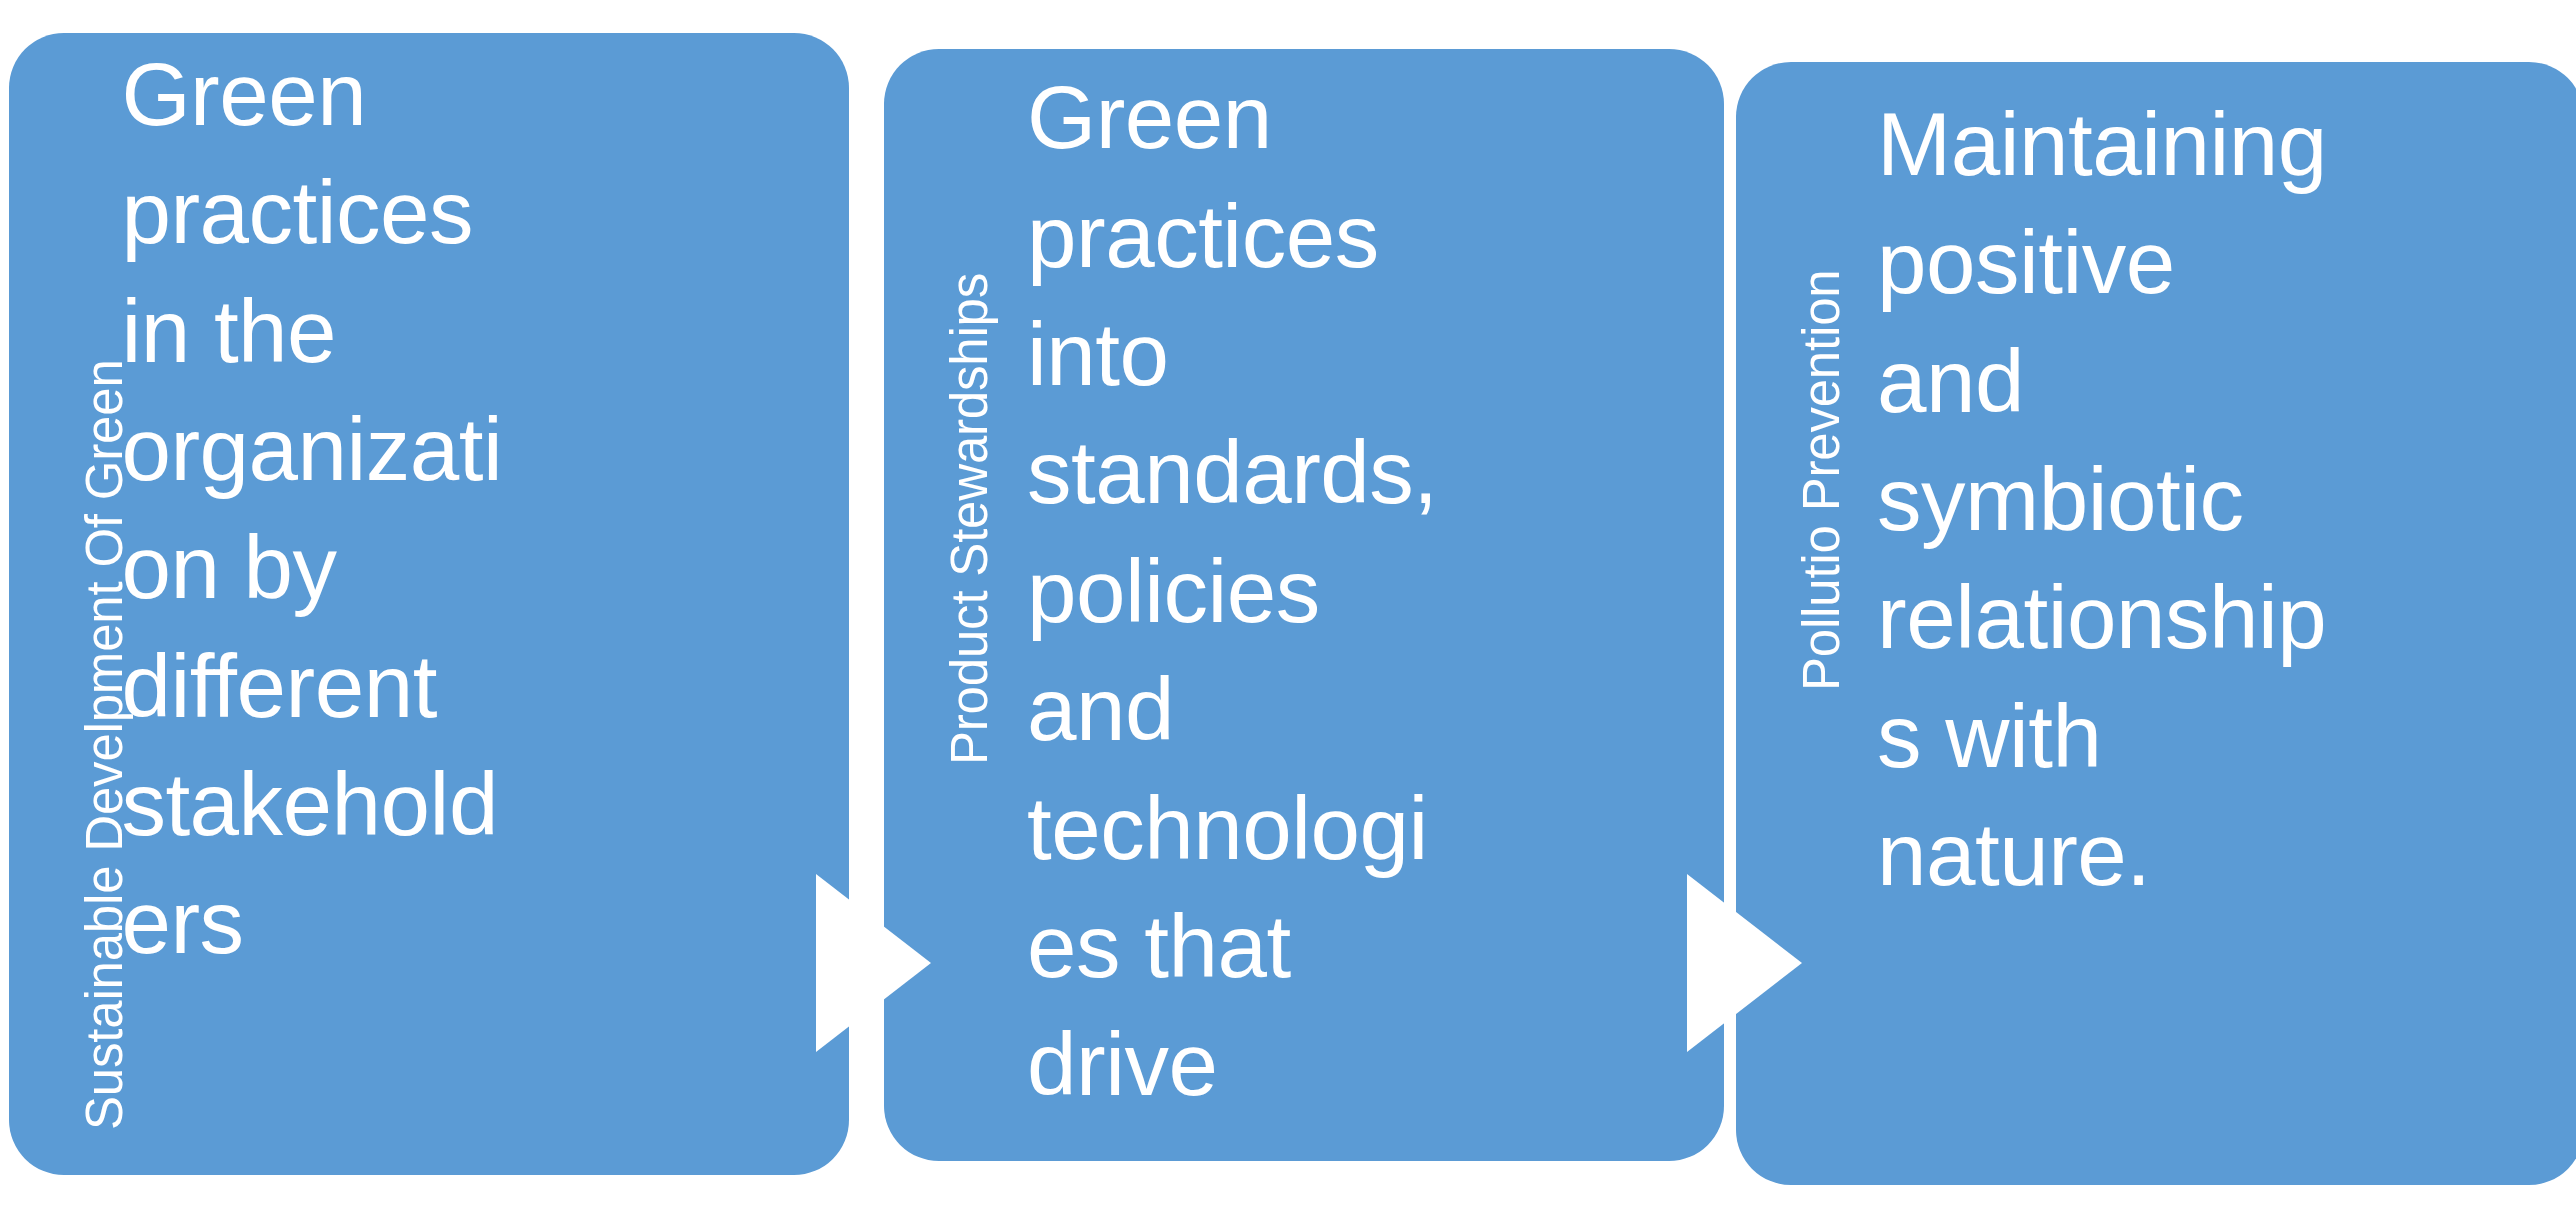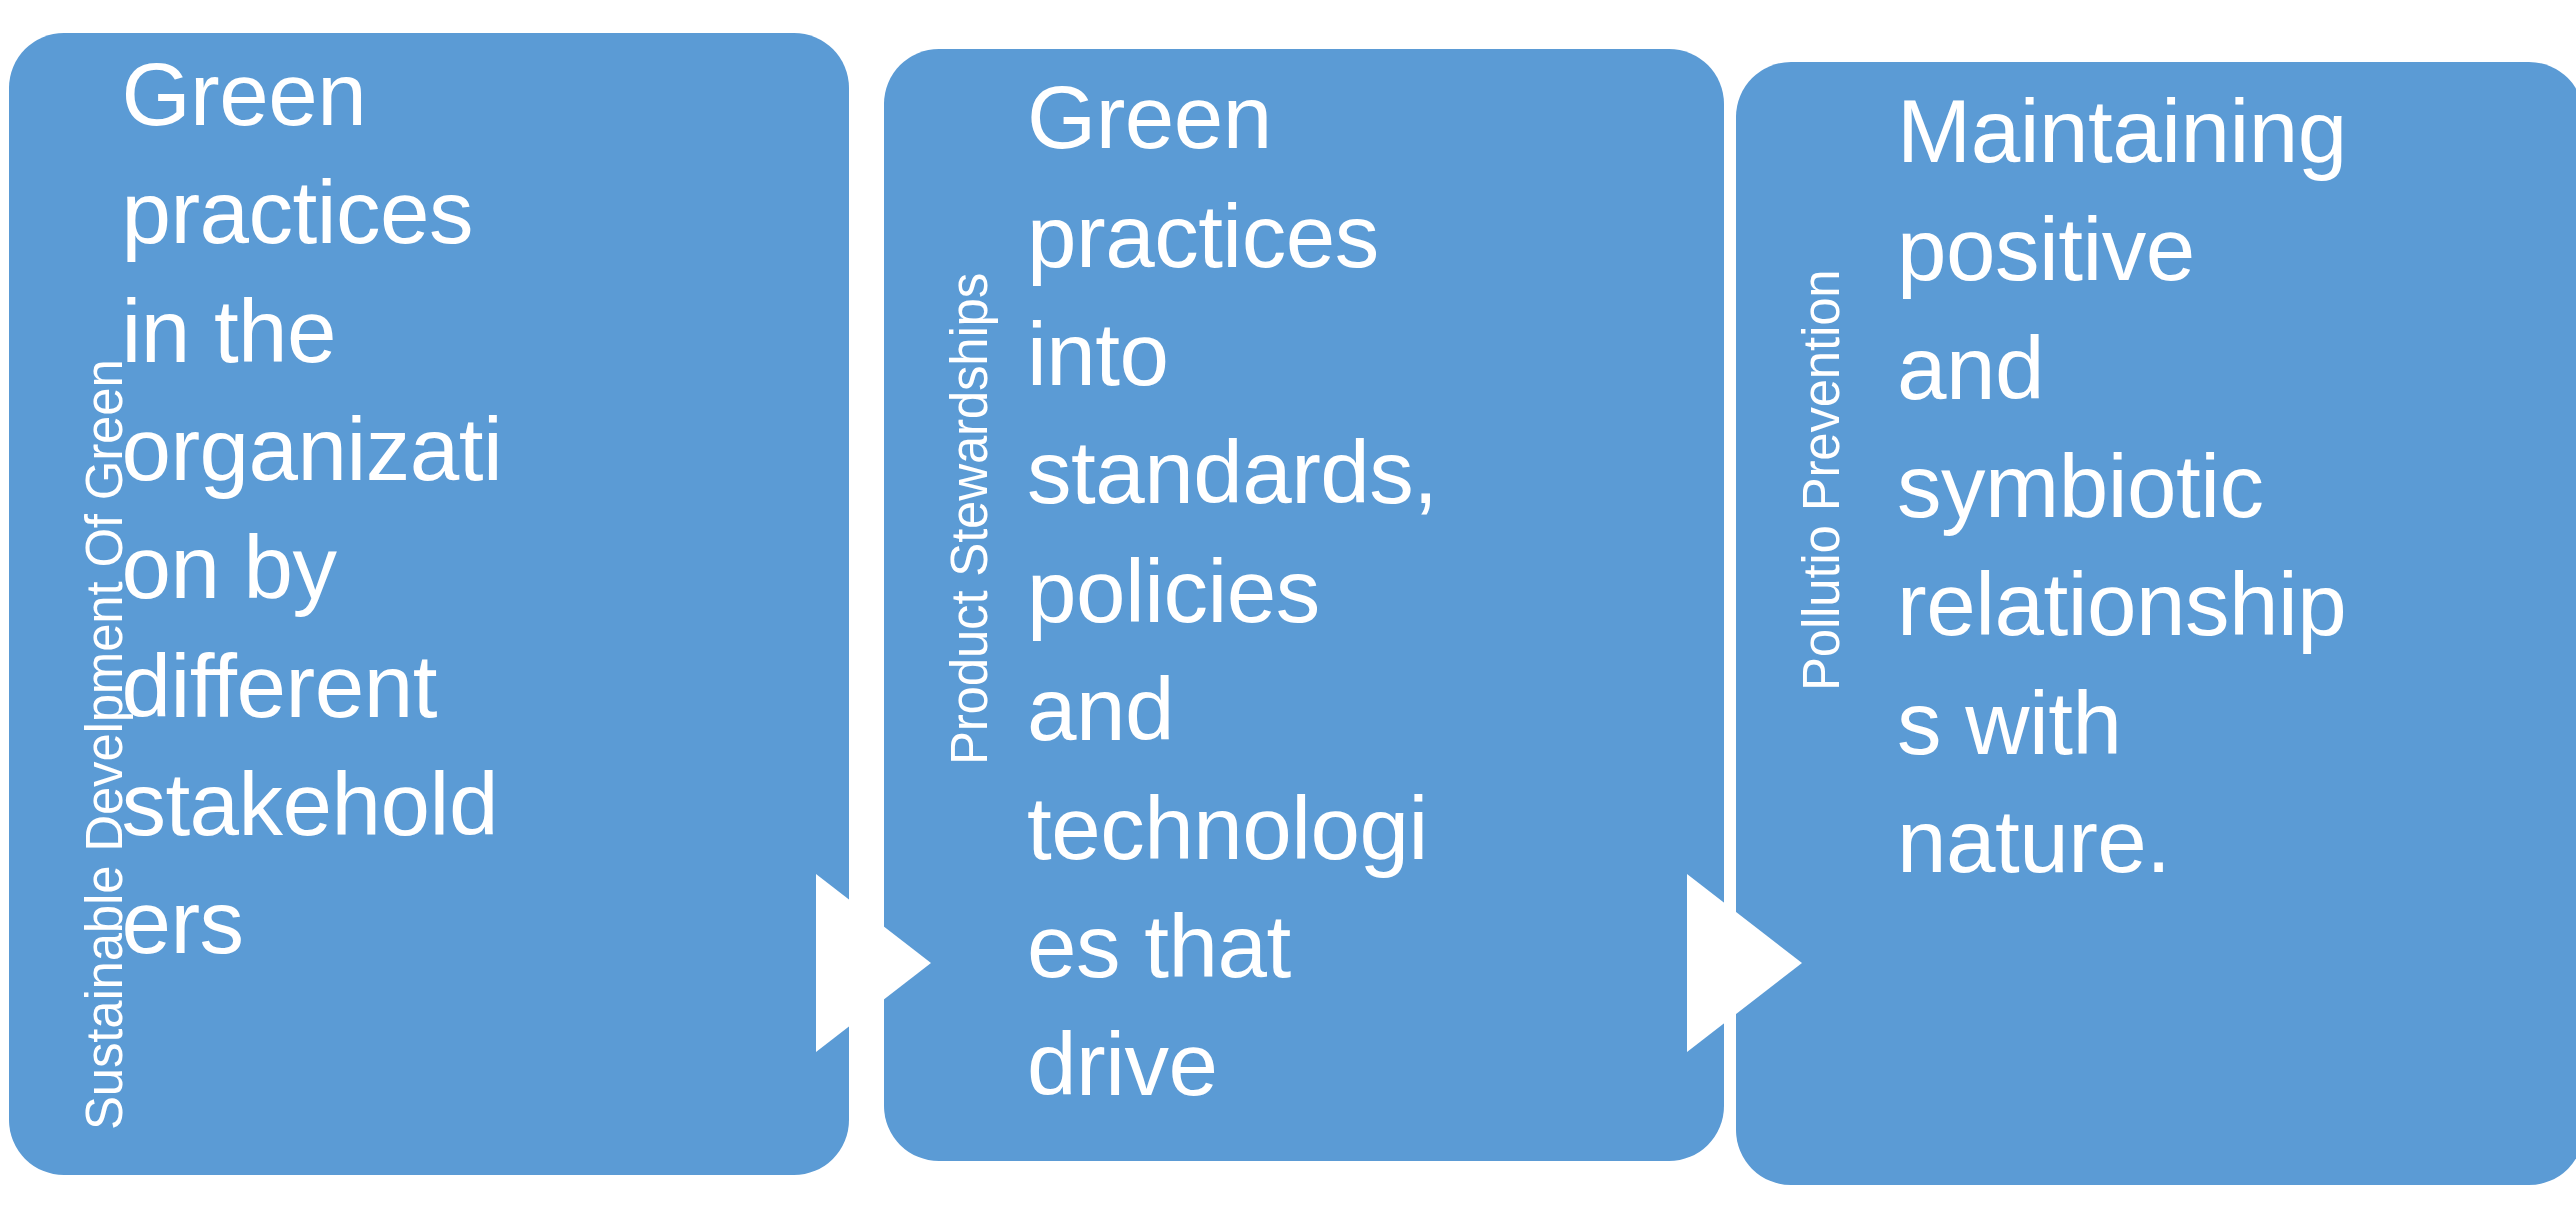--- a/index.html
+++ b/index.html
@@ -61,21 +61,21 @@
   #step-1 { left: 9.4px;   top: 33px; width: 840px; height: 1142px; }
   #step-2 { left: 884px;  top: 49px; width: 840px; height: 1112px; }
   #step-3 { left: 1736px; top: 62px; width: 848px; height: 1123px; }
 
   #step-1 .step-label { left: 70px;  top: 1097px; transform: rotate(-90deg); }
   #step-2 .step-label { left: 60px;  top: 716px;  transform: rotate(-90deg); }
   #step-3 .step-label { left: 60px;  top: 629px;  transform: rotate(-90deg); }
 
   #step-1 .step-body { left: 112px; top: 1.9px;  width: 424px; }
   #step-2 .step-body { left: 143px; top: 9.4px; width: 424px; }
-  #step-3 .step-body { left: 141px; top: 10px; width: 452px; margin-left: 20px; }
+  #step-3 .step-body { left: 141px; top: 23px; width: 452px; }
 
   
   .arrow {
     position: absolute;
     width: 0;
     height: 0;
     border-top: 89px solid transparent;
     border-bottom: 89px solid transparent;
     border-left: 115px solid #ffffff;
   }

